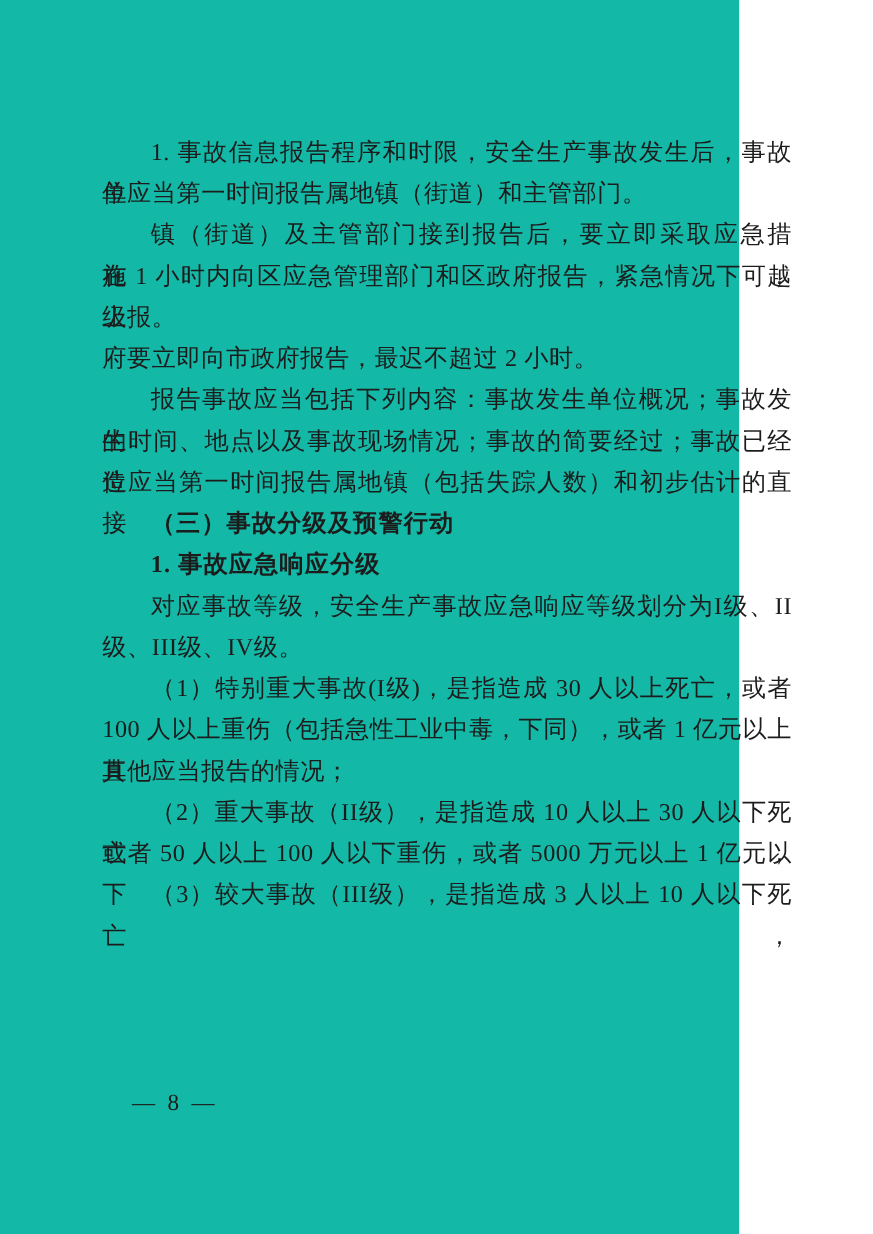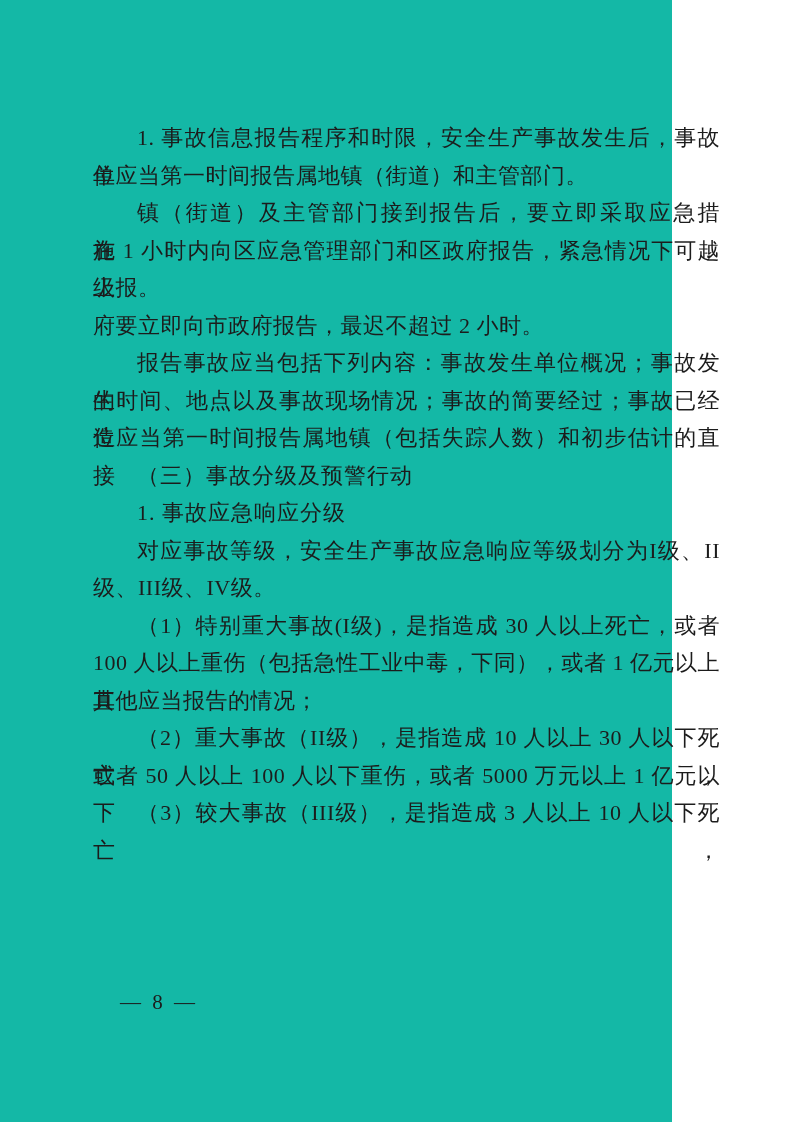--- a/index.html
+++ b/index.html
@@ -27,21 +27,21 @@
     line-height: 37.5px;
     height: 37.5px;
     white-space: normal;
     text-align: justify;
     letter-spacing: 0.5px;
     color: #1c1c1c;
   }
   .line.fill { text-align-last: justify; }
   .line.end  { text-align-last: left; }
   .line.indent { text-indent: 2em; }
-  .line.bold { font-weight: 400; letter-spacing: 1px; }
+  .line.bold { font-weight: 700; letter-spacing: 1px; }
   .footer {
     position: absolute;
     left: 120px; top: 988px;
     font-size: 21px;
     line-height: 28px;
     letter-spacing: 3px;
     color: #1c1c1c;
   }
 </style>
 </head>

